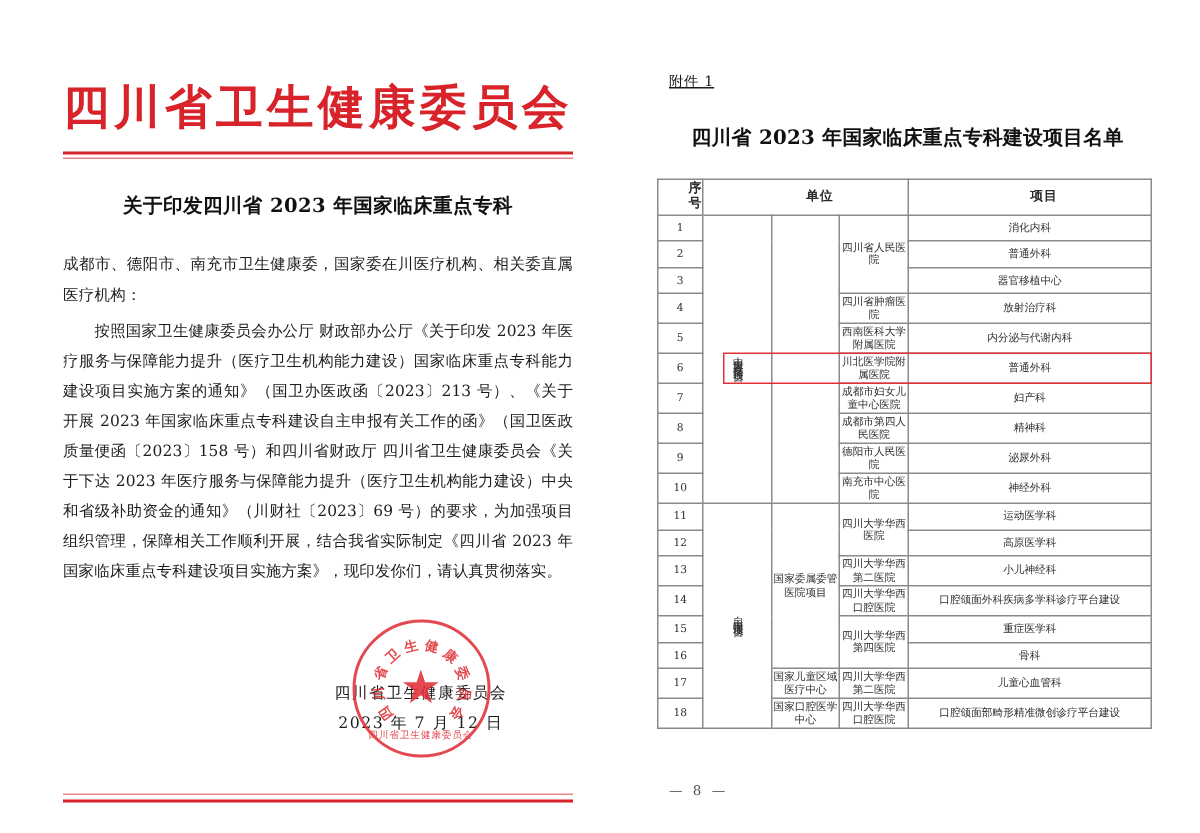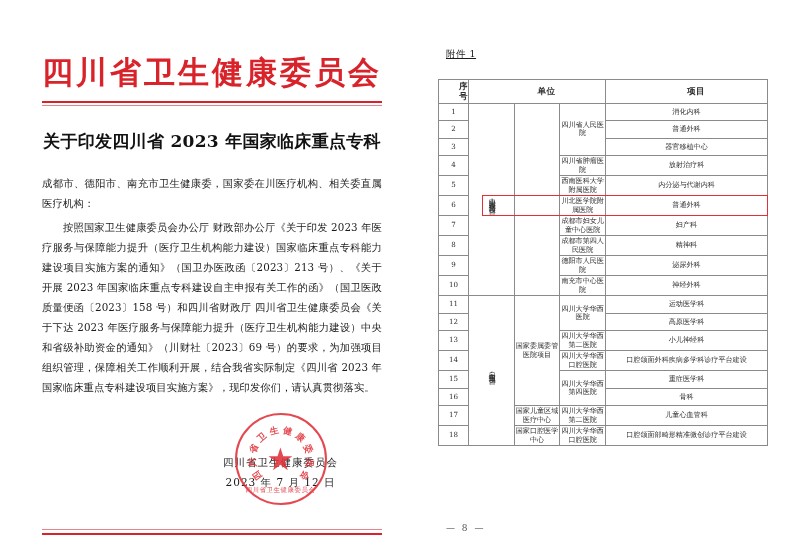--- a/index.html
+++ b/index.html
@@ -38,21 +38,21 @@
     font-size: 9.5px;
     color: #2a2a2a;
     margin-top: 9px;
     letter-spacing: 0.6px;
   }
 
   .doc-title {
     text-align: center;
     font-family: "DejaVu Serif", "Liberation Serif", serif;
     font-weight: bold;
-    font-size: 17px;
+    font-size: 13px;
     color: #111;
     line-height: 1.55;
     margin-top: 22px;
     letter-spacing: 0.3px;
   }
 
   .recipients {
     font-family: "DejaVu Serif", "Liberation Serif", serif;
     font-size: 10.3px;
     color: #1c1c1c;
@@ -249,20 +249,21 @@
     <div class="foot-rules">
       <div class="f1"></div>
       <div class="f2"></div>
     </div>
   </div>
 
   <div class="right-page">
 
     <div class="attach-label">附件 1</div>
 
+    <div class="list-title">四川省 2023 年国家临床重点专科建设项目名单</div>
 
     <table class="project-table">
       <thead>
         <tr>
           <th class="col-no">序号</th>
           <th colspan="3">单位</th>
           <th class="col-proj">项目</th>
         </tr>
       </thead>
       <tbody id="table-body">

